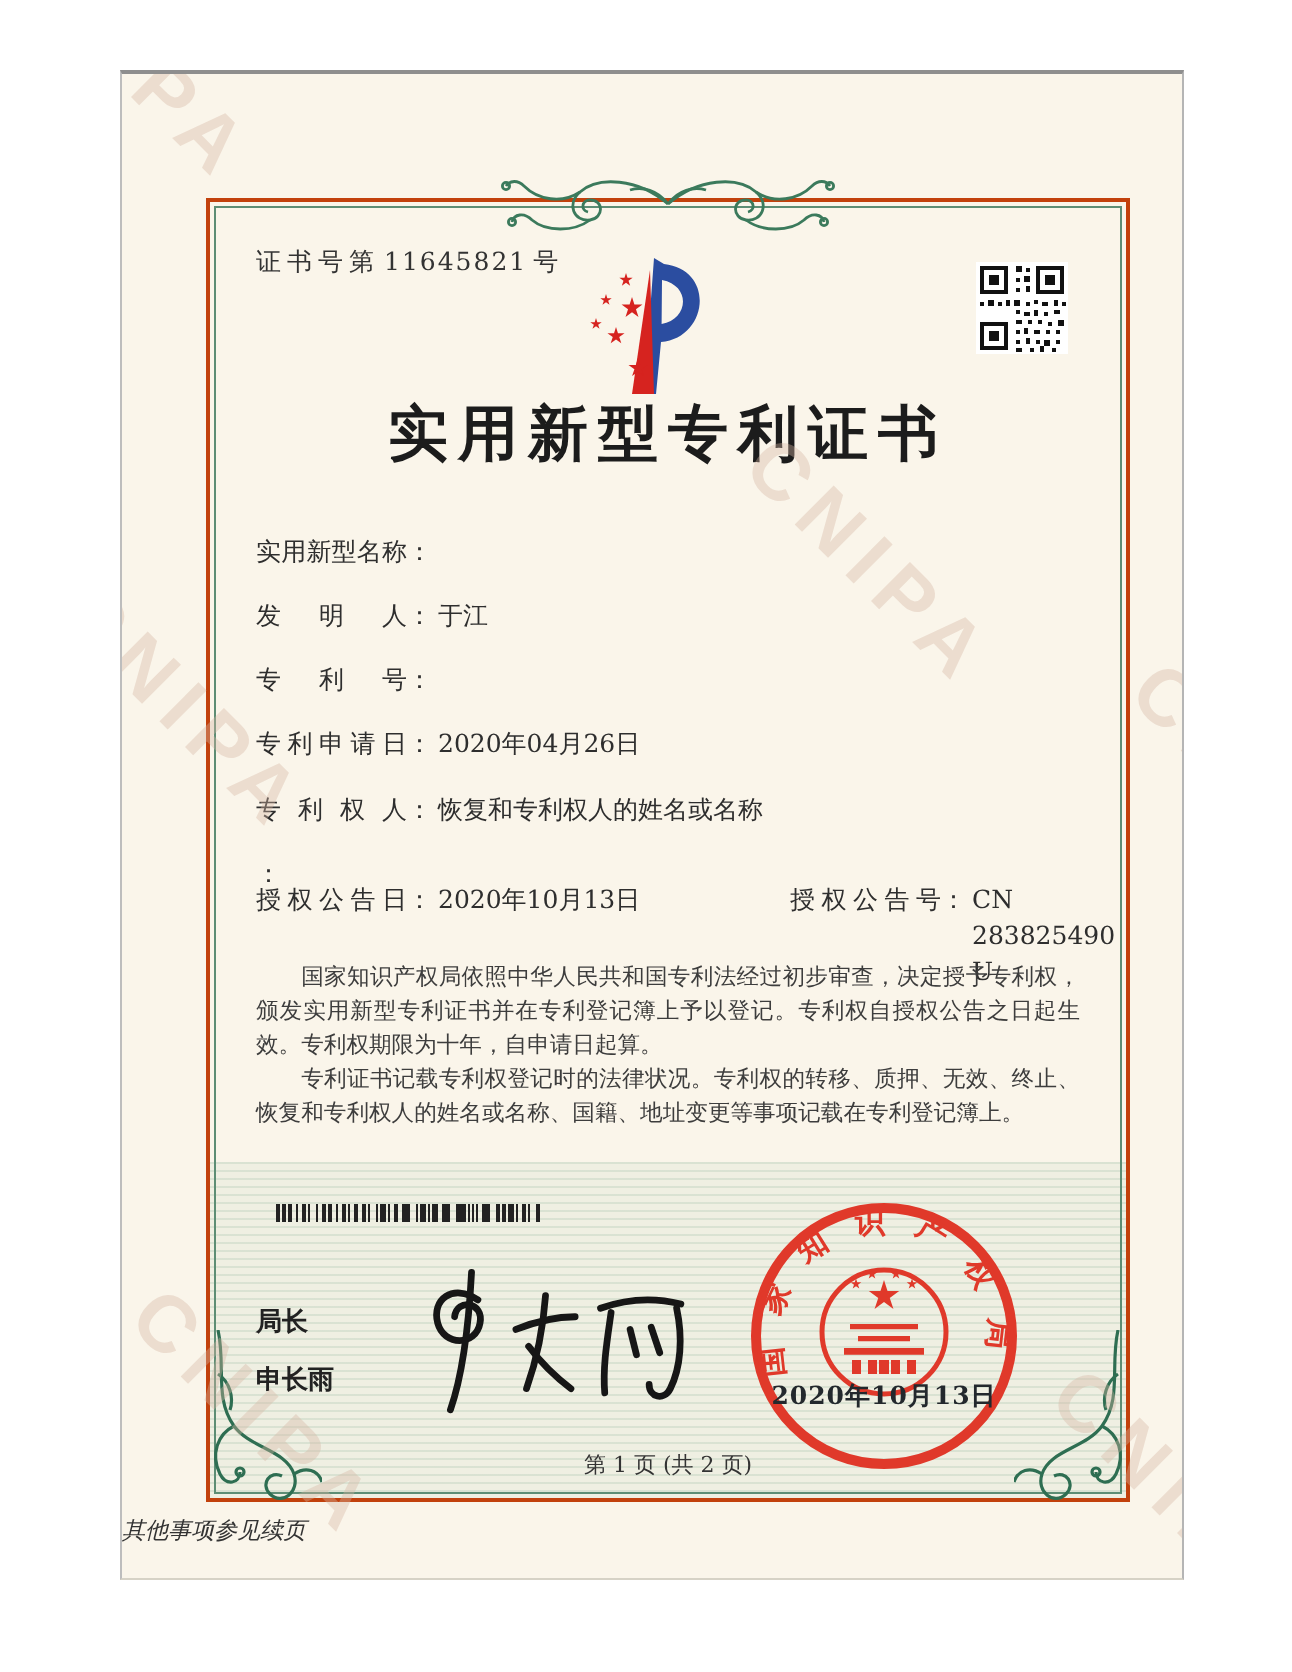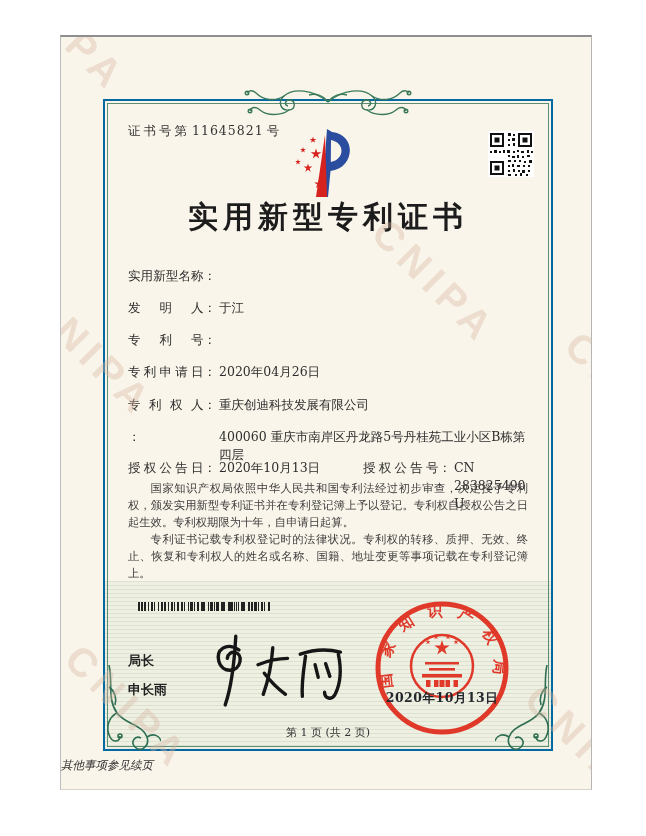--- a/index.html
+++ b/index.html
@@ -8,21 +8,21 @@
   
   .page{position:absolute;left:60px;top:35px;width:530px;height:752px;background:#faf5ea;
         border-top:2px solid #8e8e8e;border-left:1px solid #bdbdbd;border-right:1px solid #b5b5b5;
         border-bottom:1px solid #d6d2c6;overflow:hidden;}
   
   .wm{position:absolute;font-family:"Liberation Sans",sans-serif;font-weight:bold;font-size:40px;
       letter-spacing:7px;color:rgba(213,182,164,0.38);transform:rotate(45deg);
       z-index:6;pointer-events:none;white-space:nowrap;}
   
   .frame{position:absolute;left:42px;top:62px;width:446px;height:648px;
-         border:2px solid #0369a1;z-index:2;}
+         border:2px solid #c2410c;z-index:2;padding-left:12px;}
   .frame::after{content:"";position:absolute;inset:2px;border:1px solid #5d8d74;pointer-events:none;}
   .guilloche{position:absolute;left:0;right:0;bottom:0;height:168px;
              background:repeating-linear-gradient(180deg,rgba(106,158,128,0.16) 0 1px,rgba(106,158,128,0) 1px 4px),
                         rgba(188,214,196,0.18);}
   .topflourish{position:absolute;left:50%;margin-left:-85px;top:-16px;width:170px;height:32px;z-index:3;}
   .corner{position:absolute;bottom:-8px;width:58px;height:92px;z-index:3;}
   .corner.l{left:-2px;}
   .corner.r{right:-2px;transform:scaleX(-1);}
   
   .cert-no{position:absolute;left:23px;top:22px;font-size:12.5px;color:#333;}
@@ -33,21 +33,21 @@
   .qr{position:absolute;left:383px;top:30px;width:46px;height:46px;}
   .doc-title{position:absolute;left:0;right:0;top:96px;text-align:center;font-size:30px;
              font-weight:bold;letter-spacing:5px;color:#1c1c1c;}
   
   .fields{position:absolute;left:23px;right:23px;top:166px;font-size:12.5px;color:#2e2e2e;}
   .row{display:flex;margin-bottom:14px;line-height:1.45;}
   .row.addr{margin-bottom:-5px;}
   .lblwrap{flex:none;width:88px;display:flex;}
   .lbl{display:inline-block;flex:1;text-align:justify;text-align-last:justify;}
   .val{flex:1;padding-left:3px;}
-  .grant{display:flex;}
+  .grant{display:flex;gap:32px;}
   .pair{display:flex;}
   .pair.p1{flex:none;width:212px;}
   .pair.p2{flex:1;margin-left:23px;}
   
   .paras{position:absolute;left:23px;right:23px;top:380px;font-size:11.3px;line-height:1.5;
          color:#3d3d3d;text-align:justify;}
   .paras p{margin:0;text-indent:2em;}
   
   .barcode{position:absolute;left:33px;top:501px;width:133px;height:9px;
            background:repeating-linear-gradient(90deg,#222 0 1px,transparent 1px 3px,#222 3px 5px,transparent 5px 6px,#222 6px 7px,transparent 7px 10px),
@@ -186,27 +186,26 @@
               <span class="lbl">专利申请日</span>
               <span>：</span>
             </span>
           <span class="val">2020年04月26日</span>
         </div>
         <div class="row">
           <span class="lblwrap">
               <span class="lbl">专利权人</span>
               <span>：</span>
             </span>
-          <span class="val">重庆创迪科技发展有限公司</span>
+          <span class="val">恢复和专利权人的姓名或名称</span>
         </div>
         <div class="row addr">
           <span class="lblwrap">
               <span>：</span>
             </span>
-          <span class="val">400060 重庆市南岸区丹龙路5号丹桂苑工业小区B栋第四层</span>
         </div>
         <div class="row grant">
           <span class="pair p1">
             <span class="lblwrap">
                 <span class="lbl">授权公告日</span>
                 <span>：</span>
               </span>
             <span class="val">2020年10月13日</span>
           </span>
           <span class="pair p2">

